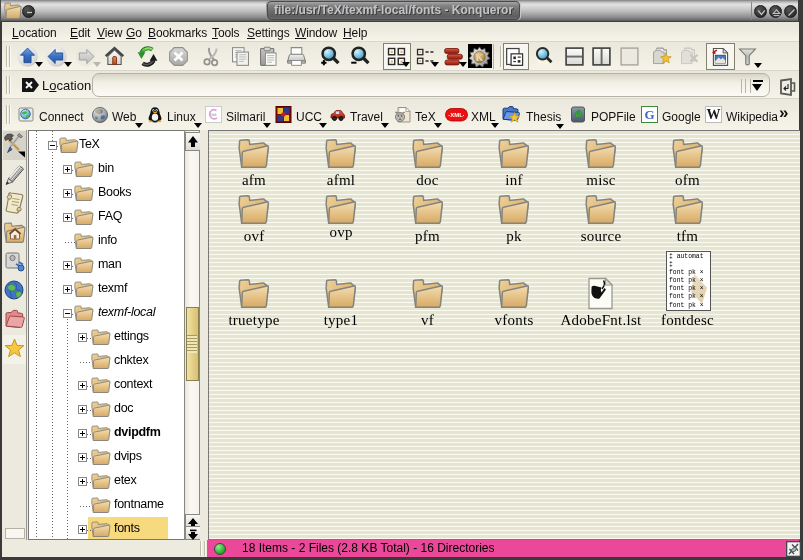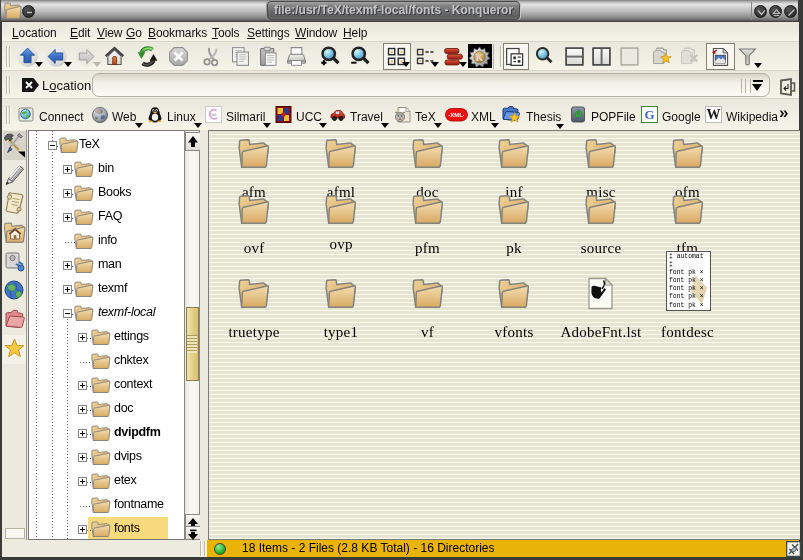--- a/index.html
+++ b/index.html
@@ -54,31 +54,31 @@
 #splitter{position:absolute;left:198px;top:0;width:8px;height:410px;background:#eceadf;}
 #content{position:absolute;left:206px;top:0;width:592px;height:410px;border-bottom:1px solid #777;
  background:repeating-linear-gradient(180deg,#e6e5d2 0px,#e6e5d2 2.6px,#fbfaf0 2.6px,#fbfaf0 4px);
  border-top:1px solid #777;border-left:1px solid #777;box-sizing:border-box;}
 .pm{position:absolute;width:9px;height:9px;border:1px solid #888;background:#fff;box-sizing:border-box;}
 .pm:before{content:"";position:absolute;left:1px;top:3px;width:5px;height:1px;background:#000;}
 .pm.plus:after{content:"";position:absolute;left:3px;top:1px;width:1px;height:5px;background:#000;}
 .dotv{position:absolute;width:1px;background-image:repeating-linear-gradient(180deg,#666 0 1px,transparent 1px 3px);}
 .doth{position:absolute;height:1px;background-image:repeating-linear-gradient(90deg,#666 0 1px,transparent 1px 3px);}
 
-.item{position:absolute;width:86px;text-align:center;font-family:"Liberation Serif",serif;font-size:15px;letter-spacing:0.25px;color:#000;margin-top:12px;}
+.item{position:absolute;width:86px;text-align:center;font-family:"Liberation Serif",serif;font-size:15px;letter-spacing:0.25px;color:#000;}
 .sarrow{position:absolute;left:0;width:14px;background:linear-gradient(180deg,#f8f7f2,#dedcd2);border:1px solid #888;box-sizing:content-box;}
 #sthumb{position:absolute;left:1px;top:176px;width:12.5px;height:74px;border:1px solid #8a8050;box-sizing:border-box;
  background:linear-gradient(90deg,#efe2a8,#e6d28b 45%,#d8bf70);}
 #sthumb:before{content:"";position:absolute;left:0px;top:27px;width:10px;height:18px;
  background:repeating-linear-gradient(180deg,#a89a58 0 1px,#efe6bc 1px 3px);}
 .fold16{position:absolute;width:20px;height:17px;}
 .trlbl{position:absolute;font-size:12.5px;letter-spacing:-0.3px;}
 .hilite{position:absolute;background:#f7d97e;}
 
-#status{position:absolute;left:2px;top:540px;width:797px;height:17px;background:#eab308;font-size:12px;color:#000;}
+#status{position:absolute;left:2px;top:540px;width:797px;height:17px;background:#ec4899;font-size:12px;color:#000;}
 #statusleft{position:absolute;left:0;top:0;width:205px;height:17px;background:#edebdf;}
 #status .txt{position:absolute;left:240px;top:0.5px;}
 .led{position:absolute;left:212px;top:3px;width:10px;height:10px;border-radius:50%;background:radial-gradient(circle at 35% 30%,#90ee90,#1daa1d 70%);border:1px solid #444;}
 </style></head>
 <body>
 <svg width="0" height="0" style="position:absolute">
 <defs>
 <linearGradient id="fg" x1="0" y1="0" x2="1" y2="1">
  <stop offset="0" stop-color="#efd29a"></stop>
         <stop offset="1" stop-color="#d4a258"></stop>

